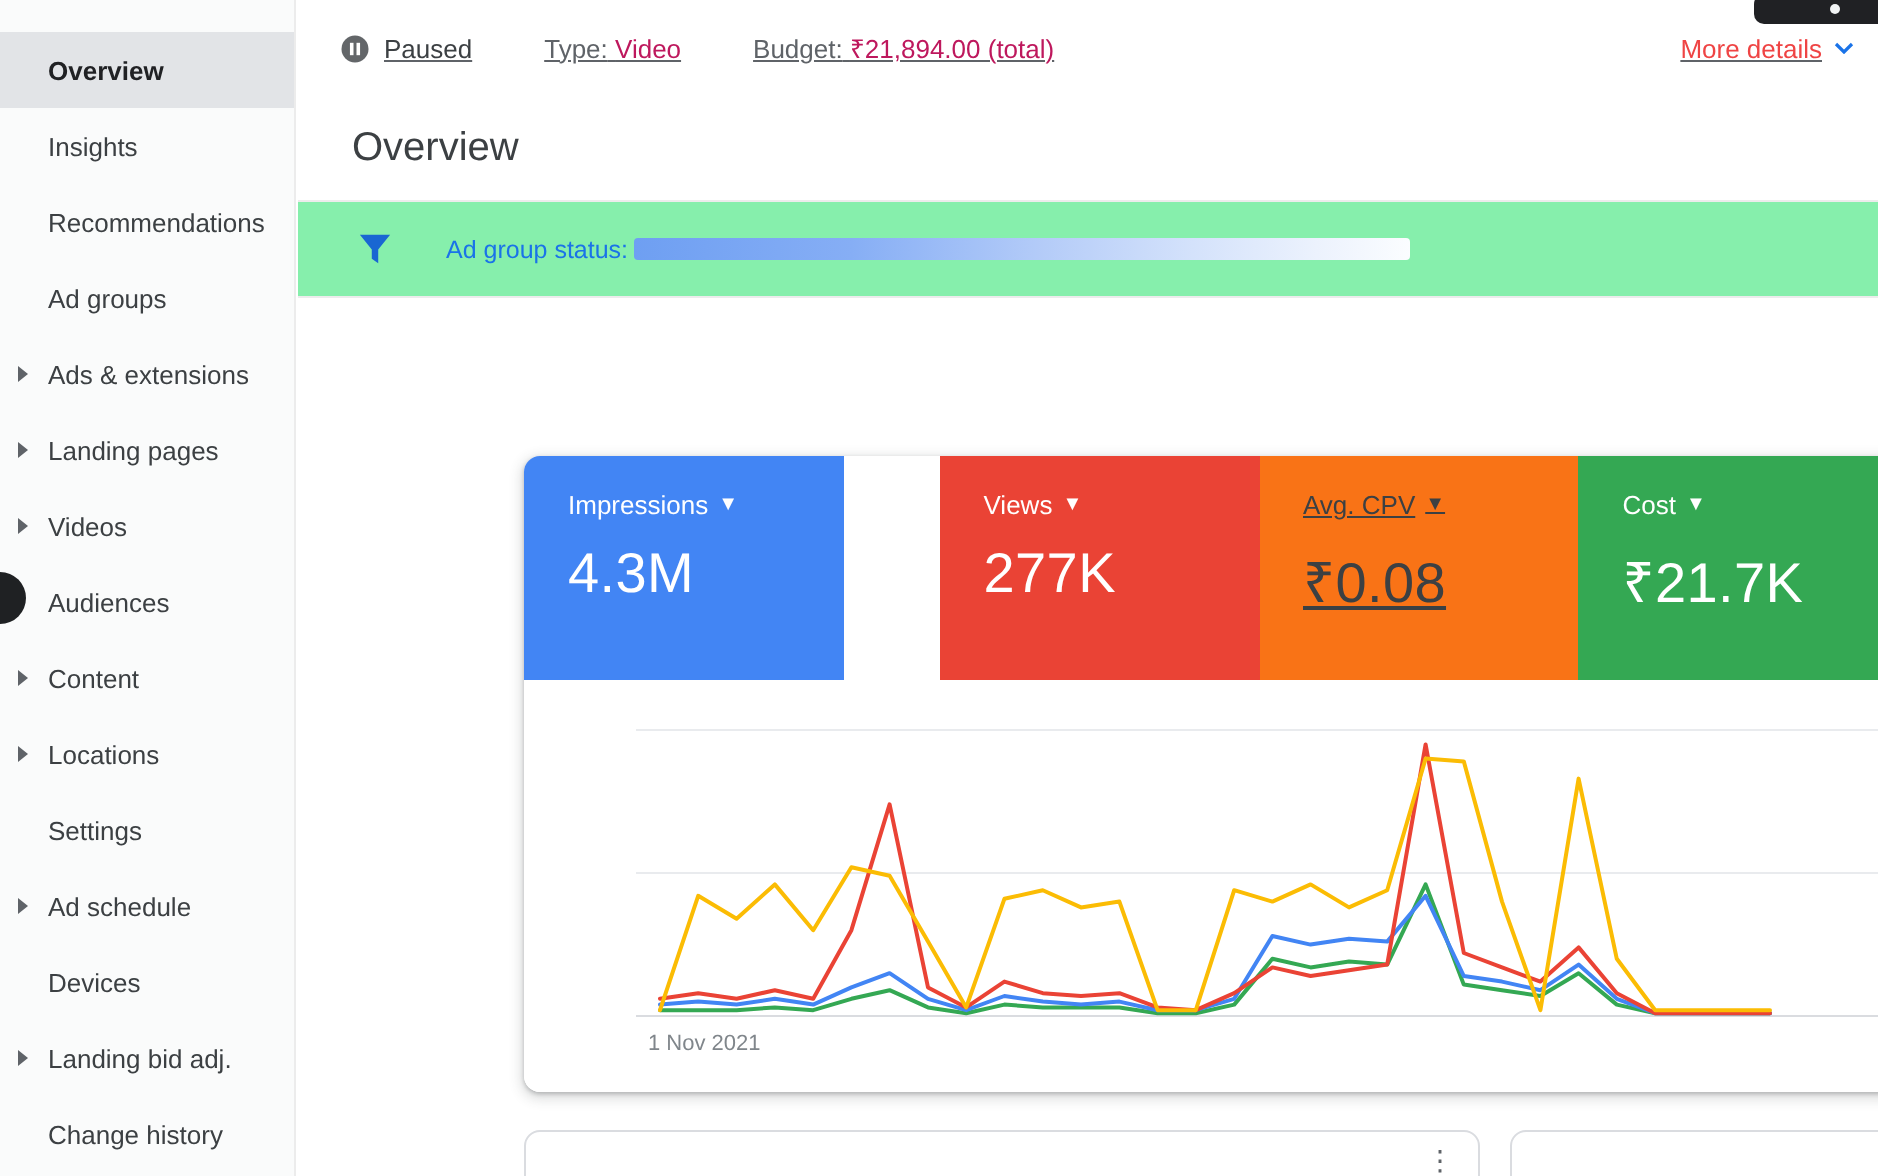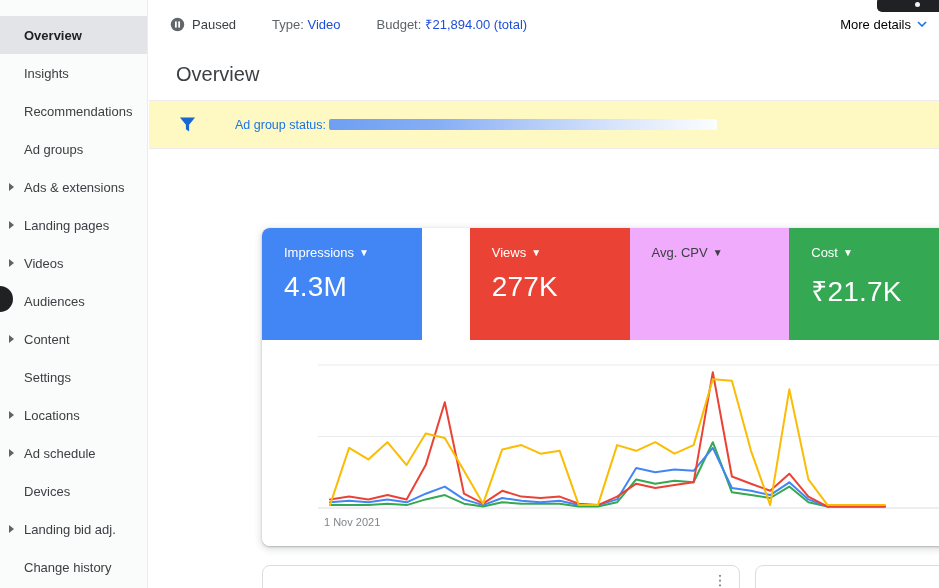--- a/index.html
+++ b/index.html
@@ -24,51 +24,51 @@
     border-top:4px solid transparent; border-bottom:4px solid transparent;
   }
   .edge-fab {
     position:absolute; left:-13px; top:286px; width:26px; height:26px;
     border-radius:50%; background:#1f2123; z-index:5; cursor:pointer;
   }
 
   
   .topbar {
     position:absolute; left:149px; right:0; top:0; height:48px; background:#fff;
-    border-bottom:1px solid #e3e3e3; display:flex; align-items:center; font-size:13px; color:#5f6368;
+    border-bottom:1px solid #e3e3e3; display:flex; align-items:center; font-size:13px; color:#5f6368;text-decoration:underline;
   }
   .paused-wrap { display:flex; align-items:center; gap:7px; margin-left:21px; cursor:pointer; }
   .paused-wrap .lbl { color:#3c4043; }
   .tb-field { white-space:nowrap; }
   .tb-label { color:#5f6368; }
-  .tb-value { color:#1d4ed8; }
+  .tb-value { color:#be185d; }
   .f-type { margin-left:36px; }
   .f-budget { margin-left:36px; }
   .f-date { margin-left:44px; }
   .more-details {
-    margin-left:auto; margin-right:12px; color:#000000; display:flex; align-items:center; gap:6px;
+    margin-left:auto; margin-right:12px; color:#ef4444; display:flex; align-items:center; gap:6px;
     cursor:pointer; white-space:nowrap;
   }
   .top-toast {
     position:absolute; right:-8px; top:-3px; width:70px; height:15px;
     background:#202124; border-radius:5px; z-index:6;
   }
   .top-toast .dot {
     position:absolute; left:38px; top:5px; width:5px; height:5px; border-radius:50%; background:#f1f3f4;
   }
 
   
   .title-row {
     position:absolute; left:149px; right:0; top:48px; height:52px; background:#fff;
     border-bottom:1px solid #ececec; display:flex; align-items:center;
   }
   .page-title { font-size:20px; font-weight:400; color:#3c4043; margin-left:27px; }
   .filter-row {
-    position:absolute; left:149px; right:0; top:101px; height:47px; background:#fef9c3;
-    border-bottom:1px solid #ececec; display:flex; align-items:center;gap:12px;
+    position:absolute; left:149px; right:0; top:101px; height:47px; background:#86efac;
+    border-bottom:1px solid #ececec; display:flex; align-items:center;
   }
   .funnel { margin-left:30px; flex:0 0 auto; }
   .filter-chip { display:flex; align-items:center; margin-left:27px; cursor:pointer; }
   .filter-label { font-size:12.5px; color:#1a73e8; }
   .redacted-bar {
     margin-left:3px; width:388px; height:11px; border-radius:2px;
     background:linear-gradient(90deg,#6e9ff2 0%,#86aef5 28%,#b3cbf8 52%,#d4e2fb 72%,#ecf2fd 88%,#fbfdff 100%);
   }
 
   
@@ -128,25 +128,25 @@
       <span>Videos</span>
     </div>
     <div class="nav-item">
       <span>Audiences</span>
     </div>
     <div class="nav-item">
       <span class="nav-arrow"></span>
       <span>Content</span>
     </div>
     <div class="nav-item">
+      <span class="nav-arrow"></span>
+      <span>Locations</span>
+    </div>
+    <div class="nav-item">
       <span>Settings</span>
-    </div>
-    <div class="nav-item">
-      <span class="nav-arrow"></span>
-      <span>Locations</span>
     </div>
     <div class="nav-item">
       <span class="nav-arrow"></span>
       <span>Ad schedule</span>
     </div>
     <div class="nav-item">
       <span>Devices</span>
     </div>
     <div class="nav-item">
       <span class="nav-arrow"></span>
@@ -211,25 +211,26 @@
         </div>
         <div class="metric-value">4.3M</div>
       </div>
       <div class="metric" style="background: rgb(234, 67, 53); color: rgb(255, 255, 255); margin-left: 48px;">
         <div class="metric-label">
           <span>Views</span>
           <span class="caret">▼</span>
         </div>
         <div class="metric-value">277K</div>
       </div>
-      <div class="metric" style="background: #f0abfc; color: rgb(60, 64, 67);">
+      <div class="metric" style="background: #f97316; color: rgb(60, 64, 67); text-decoration: underline;">
         <div class="metric-label">
           <span>Avg. CPV</span>
           <span class="caret">▼</span>
         </div>
+        <div class="metric-value">₹0.08</div>
       </div>
       <div class="metric" style="background: rgb(52, 168, 83); color: rgb(255, 255, 255);">
         <div class="metric-label">
           <span>Cost</span>
           <span class="caret">▼</span>
         </div>
         <div class="metric-value">₹21.7K</div>
       </div>
     </div>
     <div class="chart-area">

